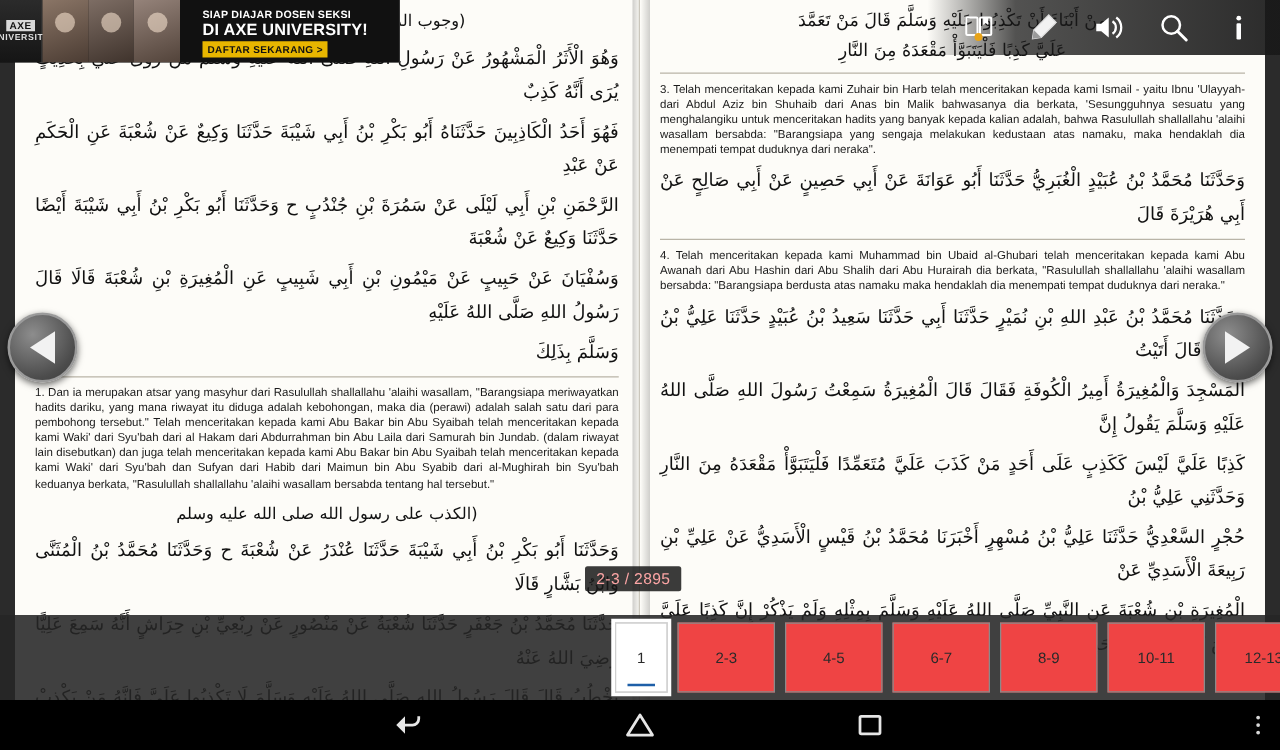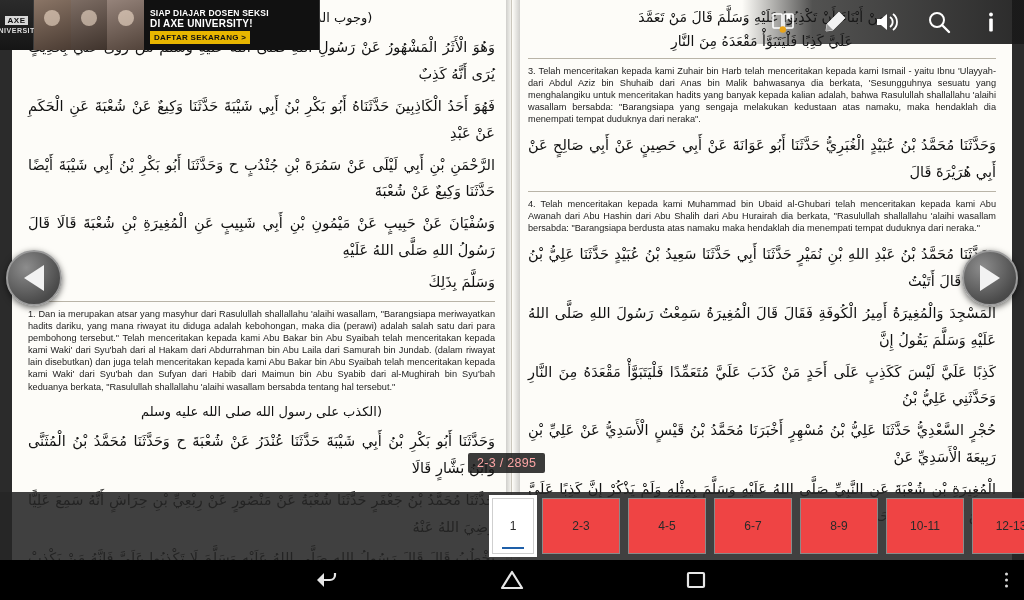--- a/index.html
+++ b/index.html
@@ -112,25 +112,25 @@
   .ad-photo:nth-child(3) { background: linear-gradient(160deg,#95837a,#52433a); }
   .ad-photo::after {
     content:""; position:absolute; left:50%; top:10px;
     width:16px; height:16px; border-radius:50%;
     background: rgba(255,235,215,.55); transform: translateX(-50%);
   }
   .ad-text {
     flex: 1;
     background: #111;
     color: #fff;
-    padding: 3px 4px 2px 6px;
+    padding: 3px 4px 2px 18px;
     display: flex; flex-direction: column; justify-content: center;
   }
   .ad-l1 { font-size: 8.5px; font-weight: bold; letter-spacing: .2px; }
-  .ad-l2 { font-size: 10px; font-weight: bold; letter-spacing: .2px; }
+  .ad-l2 { font-size: 13px; font-weight: bold; letter-spacing: .2px; }
   .ad-cta {
     margin-top: 2px;
     background: #e8b600;
     color: #111;
     font-size: 8px; font-weight: bold;
     padding: 2px 4px;
     display: inline-block;
     align-self: flex-start;
     letter-spacing: .3px;
   }

